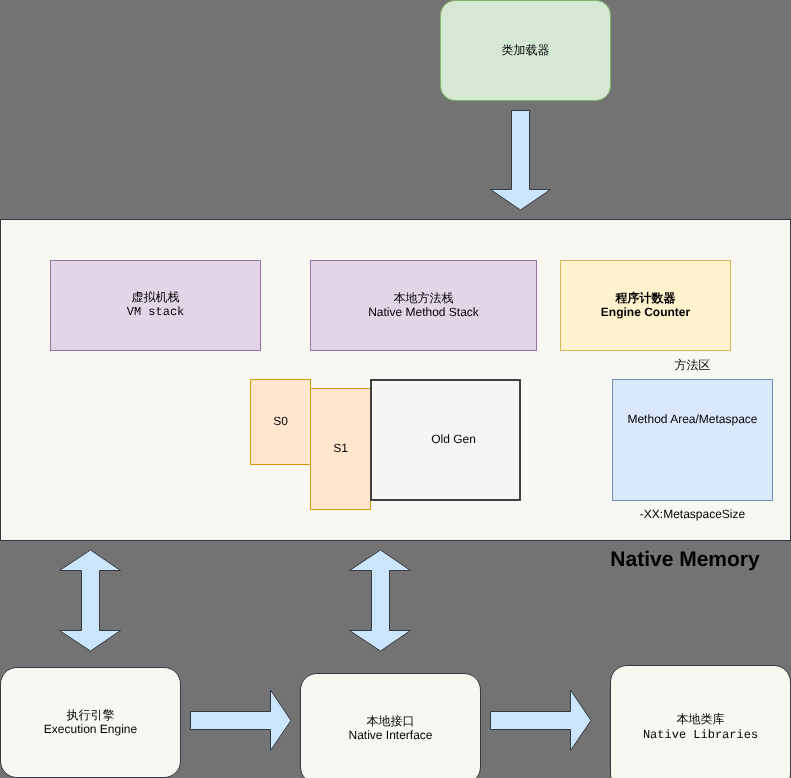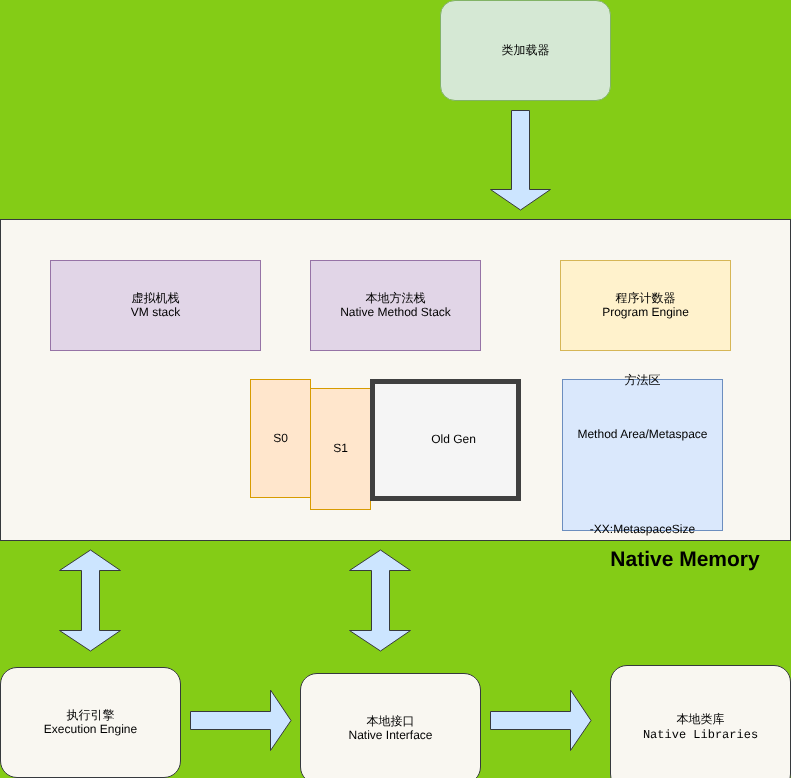--- a/index.html
+++ b/index.html
@@ -1,36 +1,36 @@
 <!DOCTYPE html>
 <html><head>
 <meta charset="utf-8">
 <style>
   html,body{margin:0;padding:0;}
   body{width:791px;height:778px;background:#ffffff;
        font-family:"Liberation Sans",sans-serif;overflow:hidden;
        -webkit-font-smoothing:antialiased;text-rendering:geometricPrecision;}
-  #stage{position:relative;width:791px;height:778px;background:#84cc16;}
+  #stage{position:relative;width:791px;height:778px;background:#737373;}
 
   .node{position:absolute;box-sizing:border-box;display:flex;
         flex-direction:column;align-items:center;justify-content:center;
         text-align:center;font-size:12px;color:#000000;}
   .node > span{position:relative;top:-0.4px;}
   .node .ln{display:block;line-height:14.3px;white-space:nowrap;}
   .node .sp{display:block;line-height:14.3px;height:14.3px;}
 
   .rounded-sm{border-radius:15px;}
   .rounded-lg{border-radius:17px;}
 
   .greenbox{background:#d5e8d4;border:1px solid #82b366;}
   .purplebox{background:#e1d5e7;border:1px solid #9673a6;}
   .yellowbox{background:#fff2cc;border:1px solid #d6b656;}
   .orangebox{background:#ffe6cc;border:1px solid #d79b00;}
   .bluebox{background:#dae8fc;border:1px solid #6c8ebf;}
-  .graybox{background:#f5f5f5;border:5px solid #404040;padding-left:16px;}
+  .graybox{background:#f5f5f5;border:2px solid #404040;padding-left:16px;}
   .beigebox{background:#f9f7f1;border:1px solid #36393d;}
 
   .native-memory-label{position:absolute;font-size:21px;font-weight:bold;
         color:#000000;white-space:nowrap;line-height:17px;margin-top:36px;}
 
   svg.arrow{position:absolute;overflow:visible;}
   svg.arrow polygon{fill:#cce5ff;stroke:#36393d;stroke-width:1;
         stroke-linejoin:miter;}
 </style>
 </head>
@@ -44,49 +44,49 @@
 
   <svg class="arrow" style="left:489px;top:109px;" width="63" height="102" viewBox="0 0 63 102">
     <polygon points="22.5,1.5 40.5,1.5 40.5,80.5 61.5,80.5 31.5,101.0 1.5,80.5 22.5,80.5"></polygon>
   </svg>
 
   <div class="beigebox" style="position:absolute;left:0px;top:219px;width:791px;height:322px;
               box-sizing:border-box;background:#f9f7f1;border:1px solid #36393d;"></div>
 
   <div class="native-memory-label" style="left:610.3px;top:515.2px;">Native Memory</div>
 
-  <div class="node purplebox" style="left:50px;top:260px;width:211px;height:91px;">
+  <div class="node purplebox" style="left:50px;top:260px;width:211px;height:91px;font-family:Liberation Mono, monospace;">
     <span class="ln">虚拟机栈</span>
     <span class="ln">VM stack</span>
   </div>
 
-  <div class="node purplebox" style="left:310px;top:260px;width:171px;height:91px;">
+  <div class="node purplebox" style="left:310px;top:260px;width:227px;height:91px;">
     <span class="ln">本地方法栈</span>
     <span class="ln">Native Method Stack</span>
   </div>
 
-  <div class="node yellowbox" style="left:560px;top:260px;width:171px;height:91px;">
+  <div class="node yellowbox" style="left:560px;top:260px;width:171px;height:91px;font-weight:bold;">
     <span class="ln">程序计数器</span>
-    <span class="ln">Program Engine</span>
+    <span class="ln">Engine Counter</span>
   </div>
 
 
-  <div class="node orangebox" style="left:250px;top:379px;width:61px;height:119px;">
+  <div class="node orangebox" style="left:250px;top:379px;width:61px;height:86px;">
     <span class="ln">S0</span>
   </div>
 
   <div class="node orangebox" style="left:310px;top:388px;width:61px;height:122px;">
     <span class="ln">S1</span>
   </div>
 
   <div class="node graybox" style="left:370px;top:379px;width:151px;height:122px;">
     <span class="ln">Old Gen</span>
   </div>
 
-  <div class="node bluebox" style="left:562px;top:379px;width:161px;height:152px;gap:40px;">
+  <div class="node bluebox" style="left:612px;top:379px;width:161px;height:122px;gap:40px;">
     <span class="ln">方法区</span>
     <span class="ln">Method Area/Metaspace</span>
     <span class="sp"></span>
     <span class="ln">-XX:MetaspaceSize</span>
   </div>
 
   <svg class="arrow" style="left:59px;top:549px;" width="63" height="104" viewBox="0 0 63 104">
     <polygon points="31.5,1.0 61.5,21.5 40.5,21.5 40.5,81.5 61.5,81.5 31.5,102.0 0.5,81.5 22.5,81.5 22.5,21.5 0.5,21.5"></polygon>
   </svg>
 

